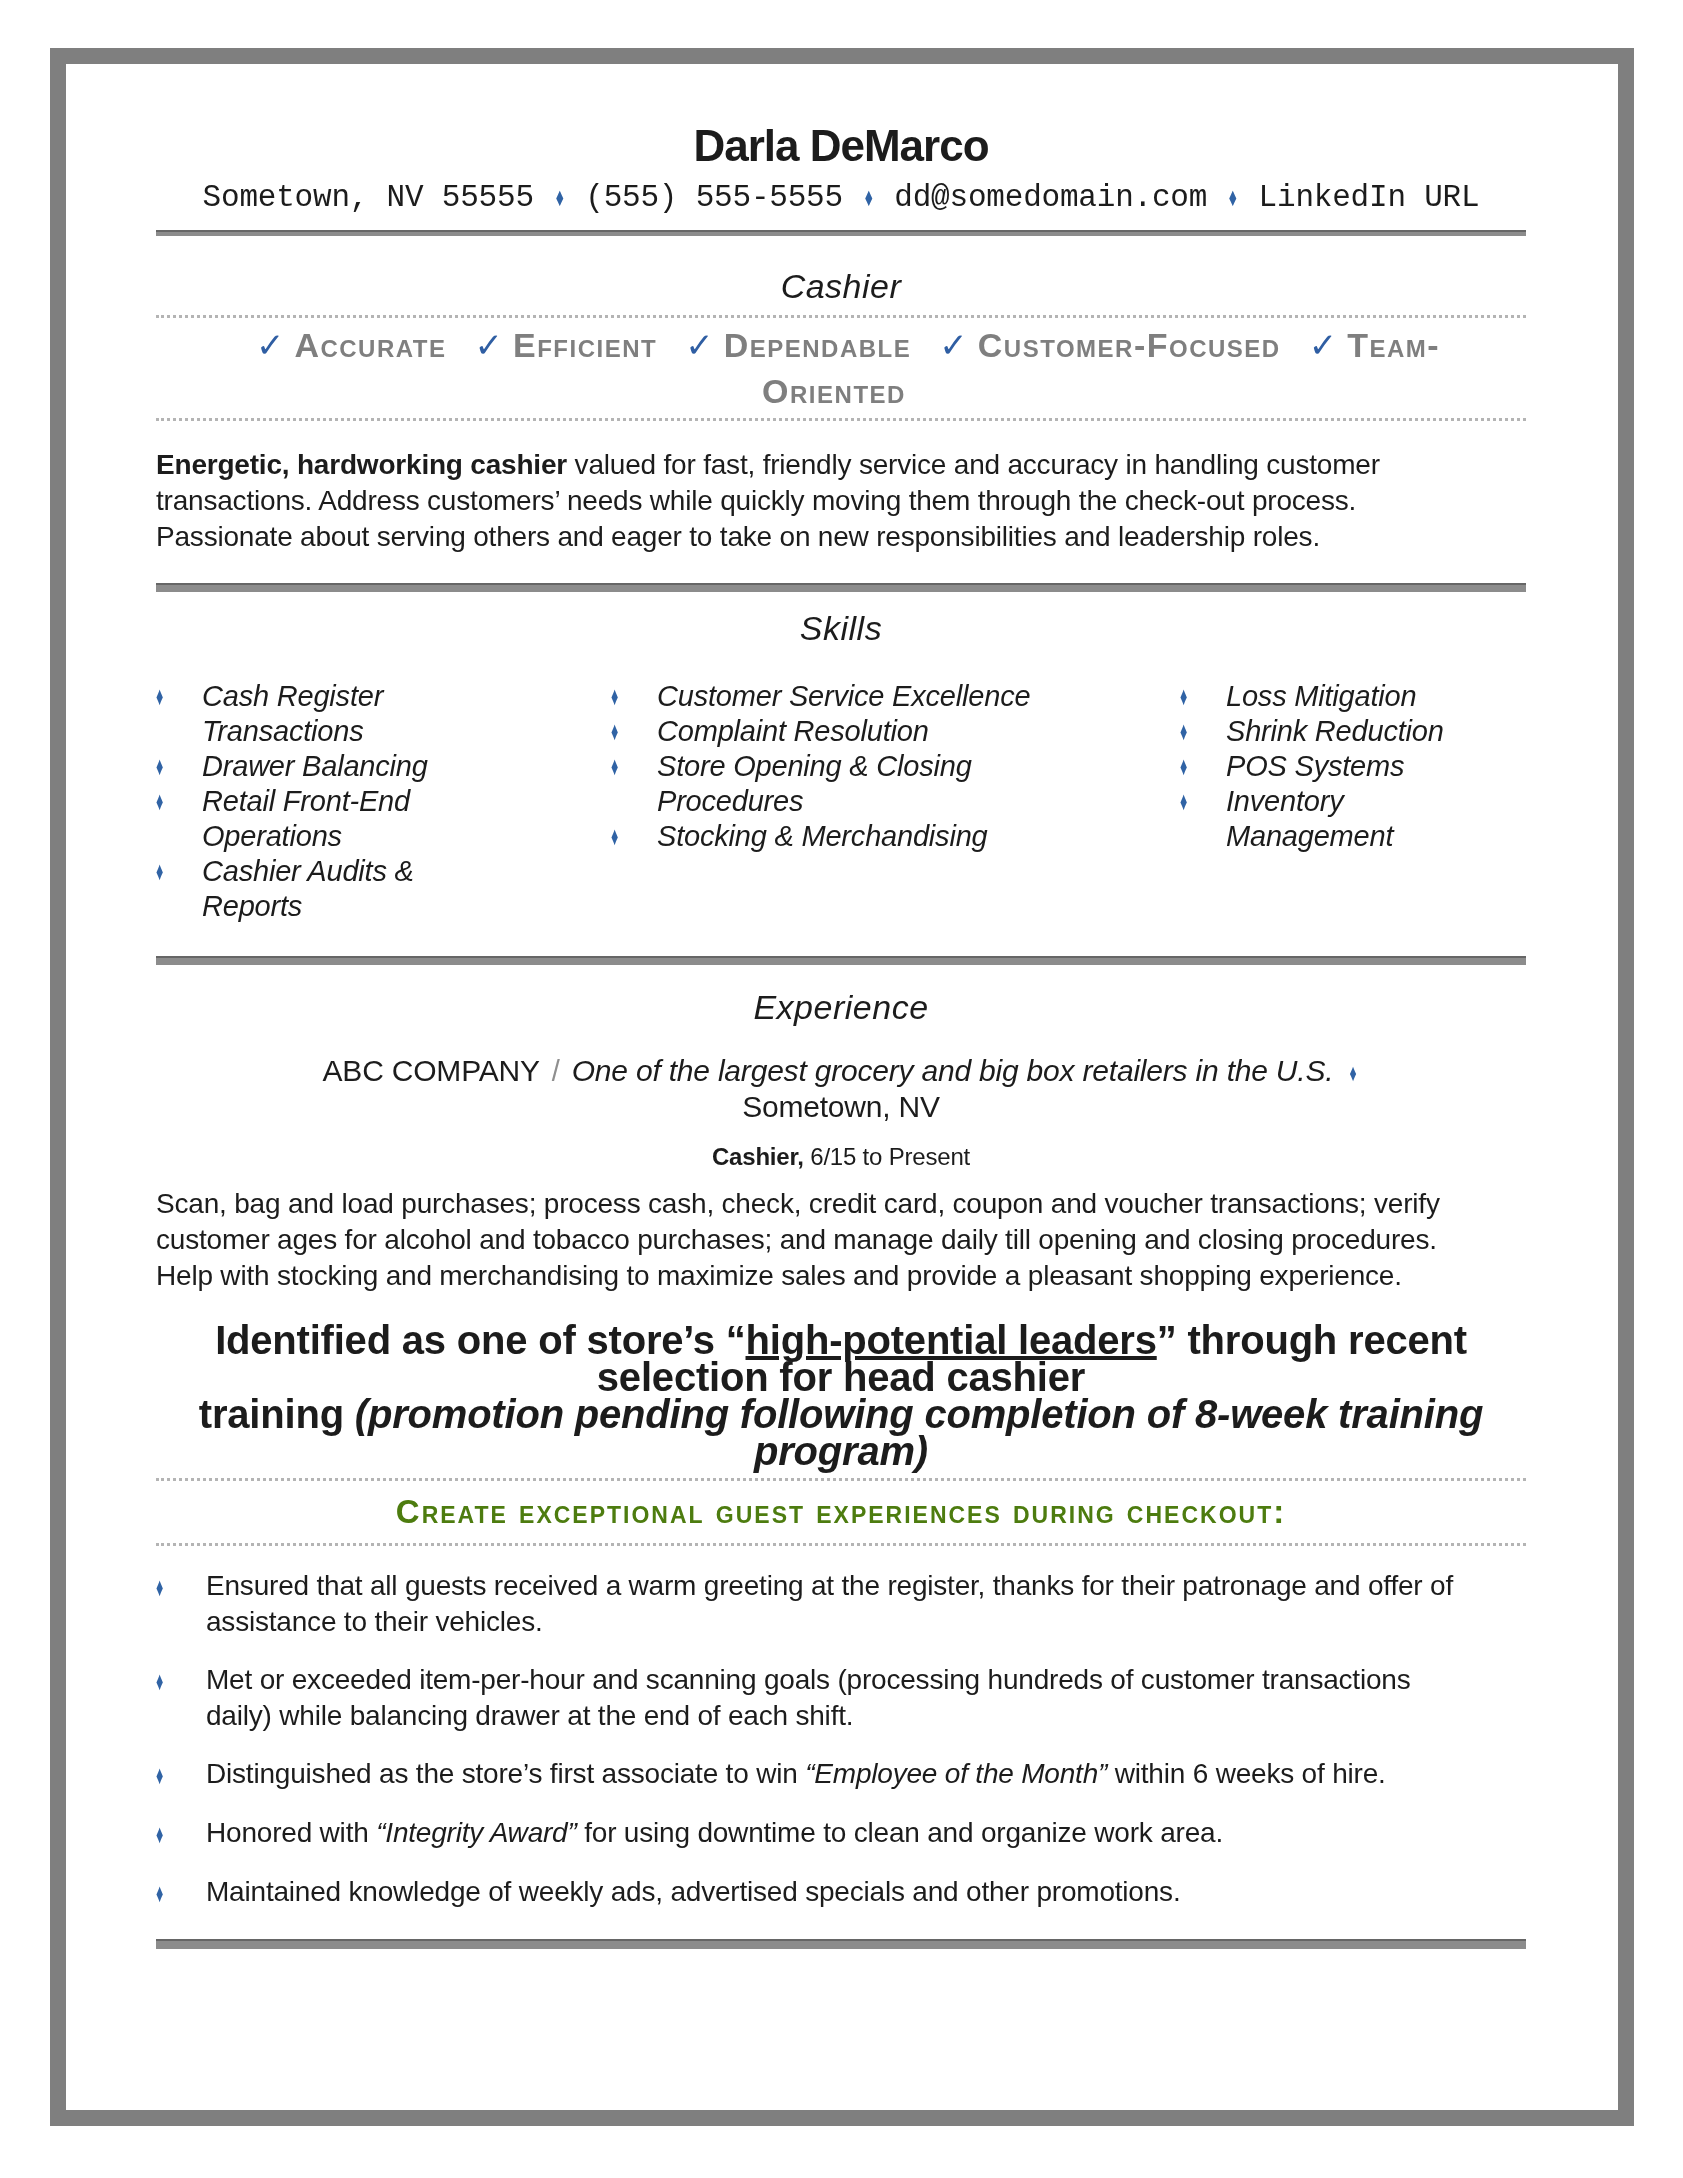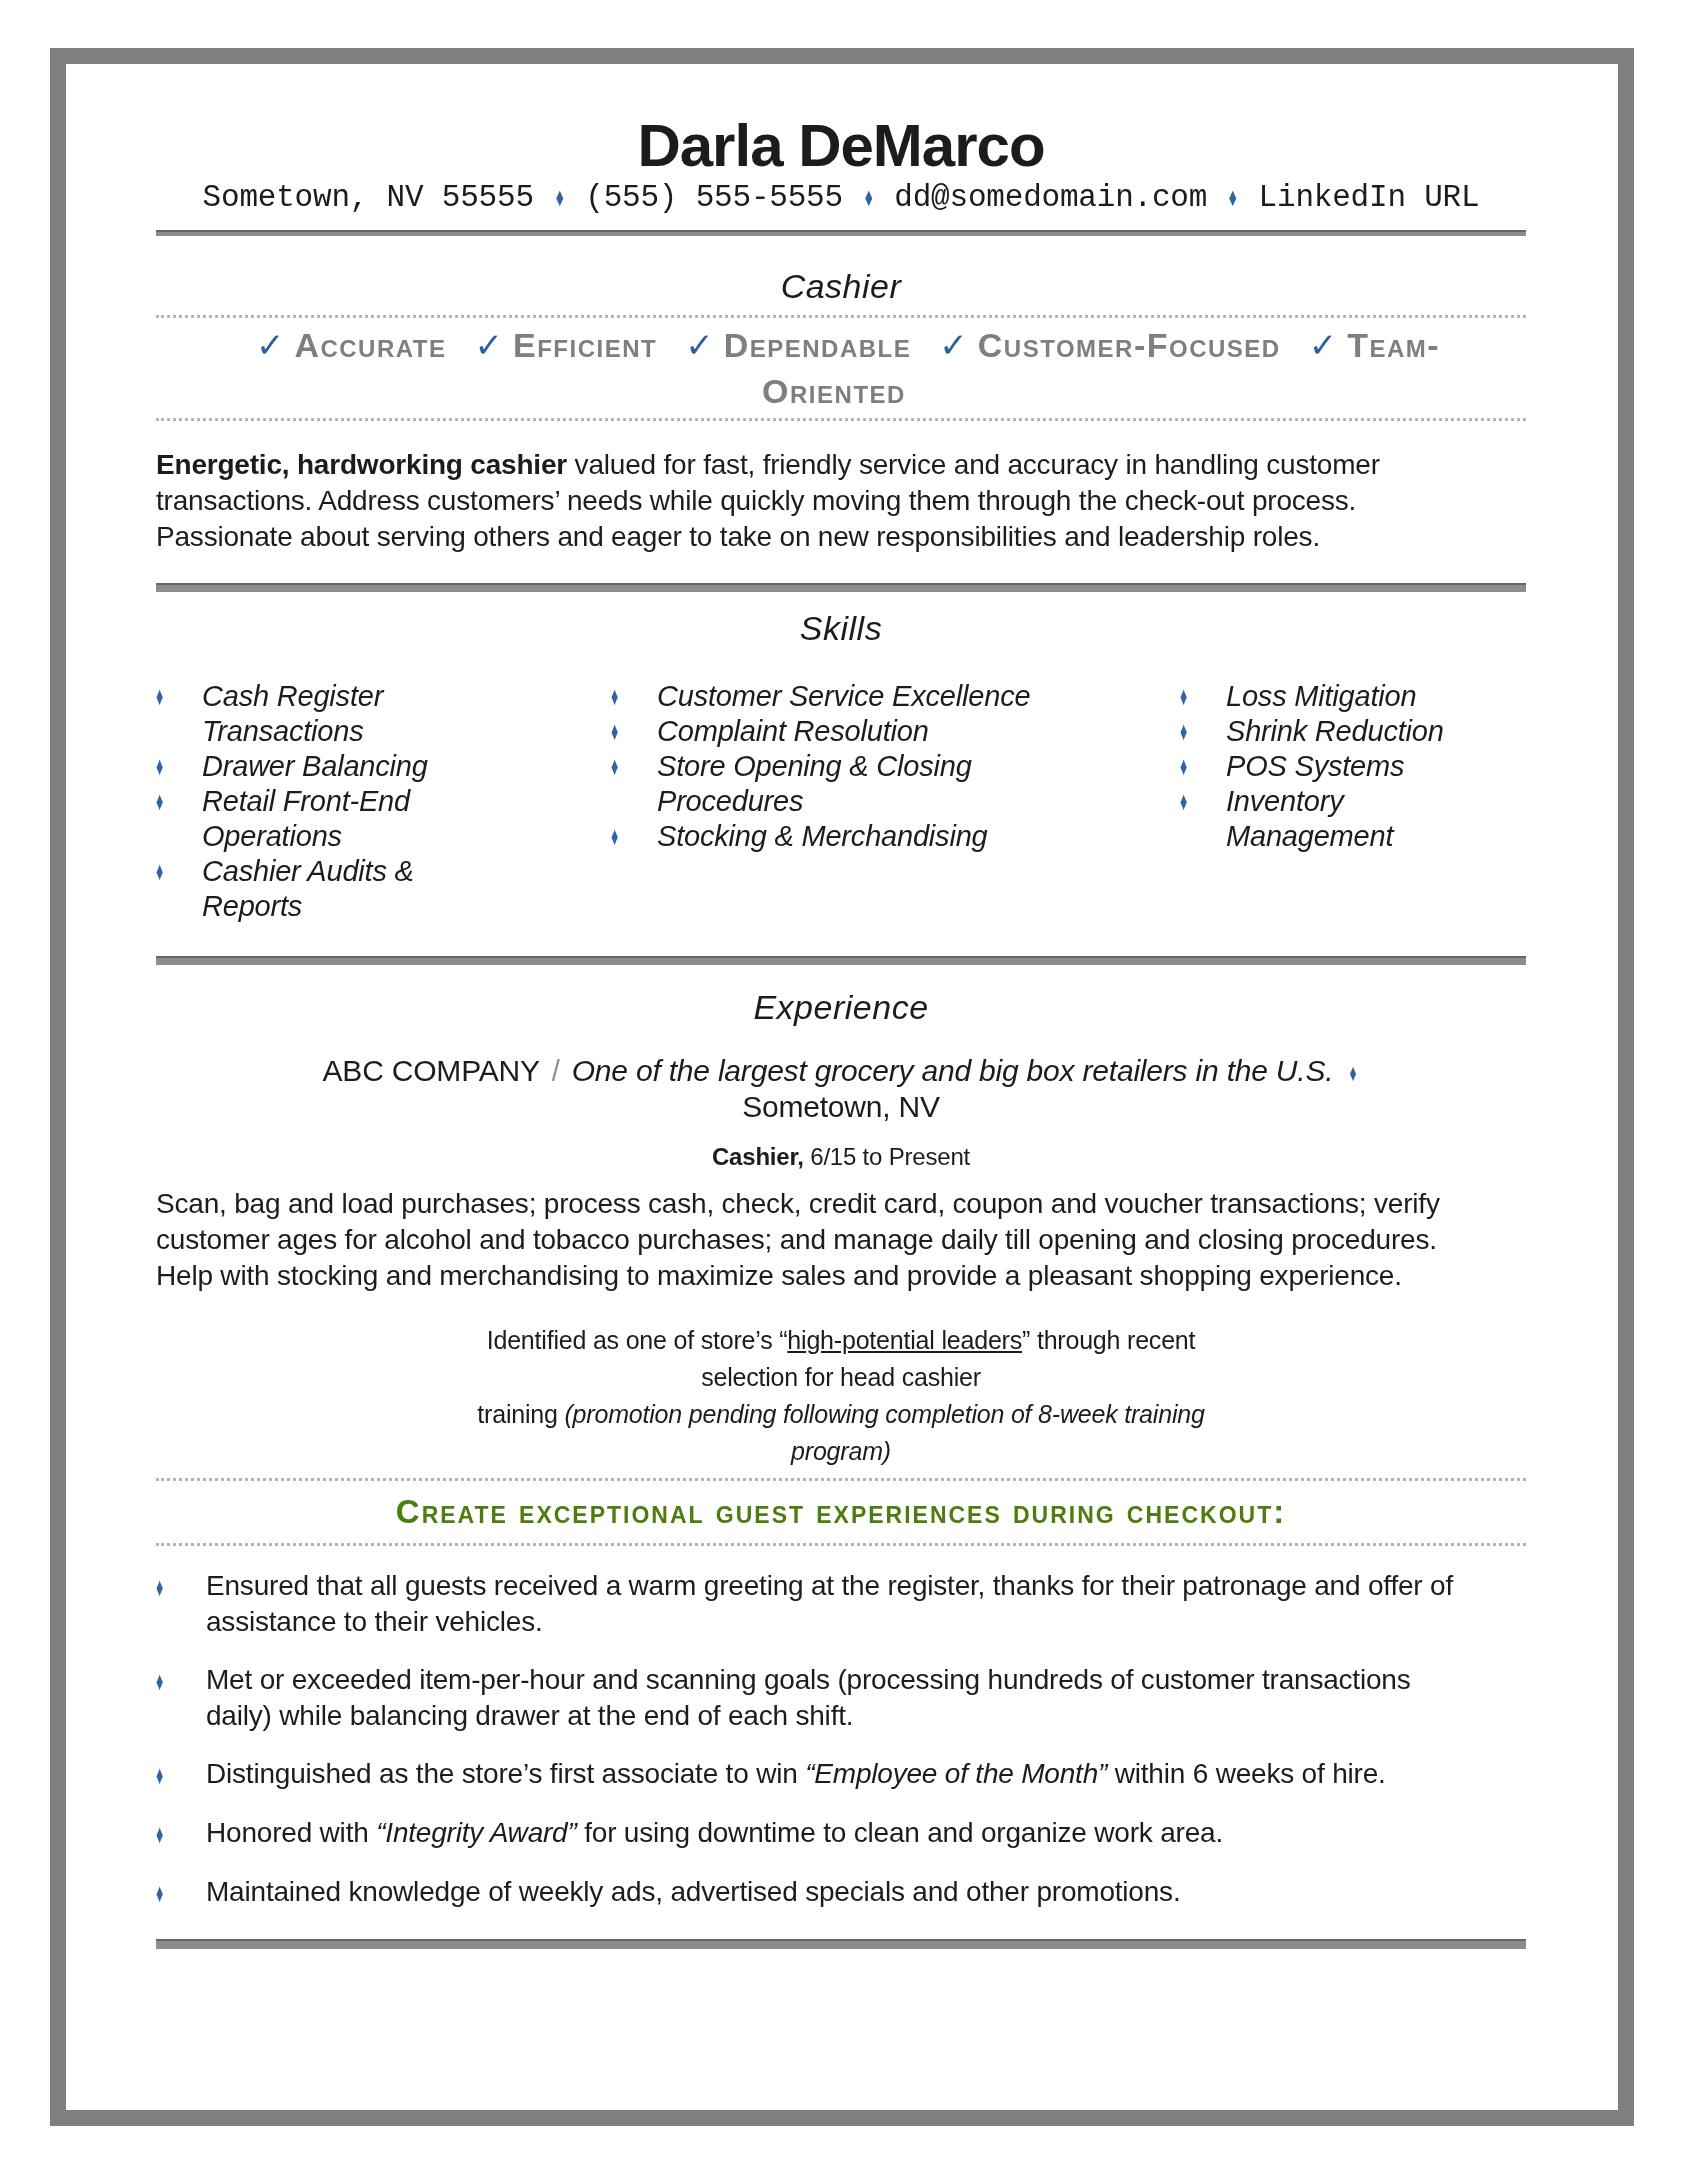--- a/index.html
+++ b/index.html
@@ -3,21 +3,21 @@
 <meta charset="utf-8">
 <style>
   html,body{margin:0;padding:0;background:#ffffff;}
   body{width:1683px;height:2178px;position:relative;
        font-family:"Liberation Sans","DejaVu Sans",sans-serif;color:#1c1c1c;}
   .frame{position:absolute;left:50px;top:48px;width:1584px;height:2078px;
          border:16px solid #7f7f7f;box-sizing:border-box;}
   .content{position:absolute;left:156px;top:59px;width:1370px;
            font-size:28px;line-height:36px;letter-spacing:-0.2px;}
 
-  .name{margin:51px 0 0;text-align:center;font-size:60px;line-height:71px;
+  .name{margin:51px 0 0;text-align:center;font-size:44px;line-height:71px;
         font-weight:bold;letter-spacing:-1px;}
   .contact{text-align:center;font-size:31px;line-height:34px;font-family:Liberation Mono, monospace;}
   .dia{display:inline-block;transform:scaleX(.58);transform-origin:center;
        color:#3063a5;}
   .contact .dia{margin:0 18px;font-size:26px;}
 
   .rule{background:#8c8c8c;border-top:2px solid #666666;}
   .rule-sm{margin-top:14px;height:4px;}
   .rule-lg{height:7px;}
   .mt28{margin-top:28px;}
@@ -53,21 +53,21 @@
   .col1 .skill-text{max-width:262px;}
   .col2 .skill-text{max-width:396px;}
   .col3 .skill-text{max-width:233px;}
 
   .company-line{margin-top:20px;text-align:center;font-size:30px;line-height:34px;}
   .slash{color:#8f8f8f;margin:0 12px;font-size:29px;}
   .company-line .dia{margin-left:14px;font-size:24px;}
   .job-line{margin-top:16px;text-align:center;font-size:24px;line-height:34px;}
   .para2{margin-top:12px;width:1307px;}
 
-  .callout{margin-top:22px;text-align:center;font-weight:normal;font-size:25px;line-height:37px;}
+  .callout{margin-top:22px;text-align:center;font-weight:bold;font-size:40px;line-height:37px;}
 
   .subhead{margin-top:10px;text-align:center;color:#4d7c0f;font-weight:bold;
            font-variant:small-caps;font-size:33px;line-height:42px;letter-spacing:2px;}
 
   .bullets{list-style:none;margin:22px 0 0;padding:0;}
   .bullets li{display:flex;margin-bottom:22px;}
   .bul-dia{flex:0 0 50px;font-size:26px;transform:scaleX(.55);transform-origin:left center;
            padding-top:1px;}
   .li-text{max-width:1277px;}
   .bottom-rule{margin-top:28px;height:8px;}

